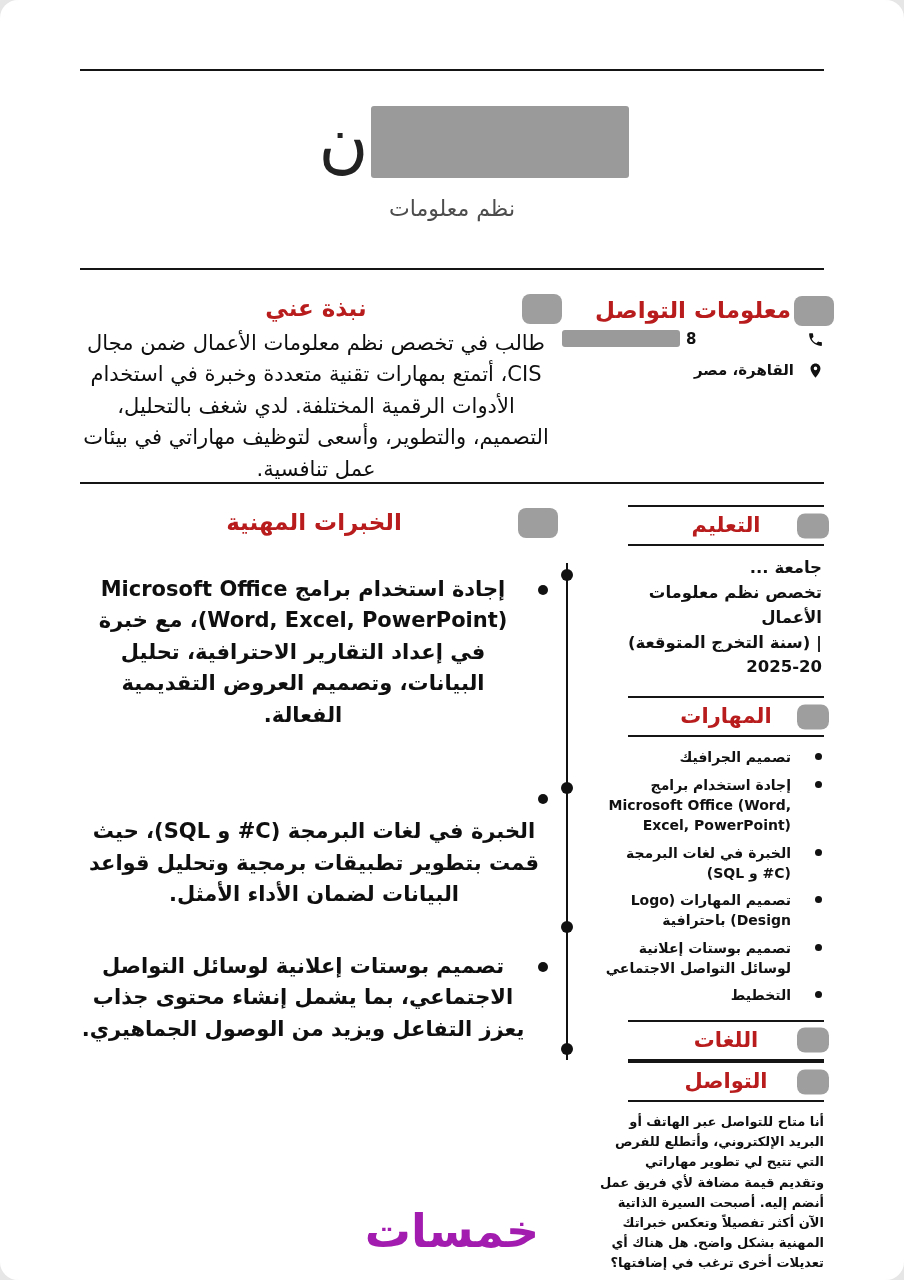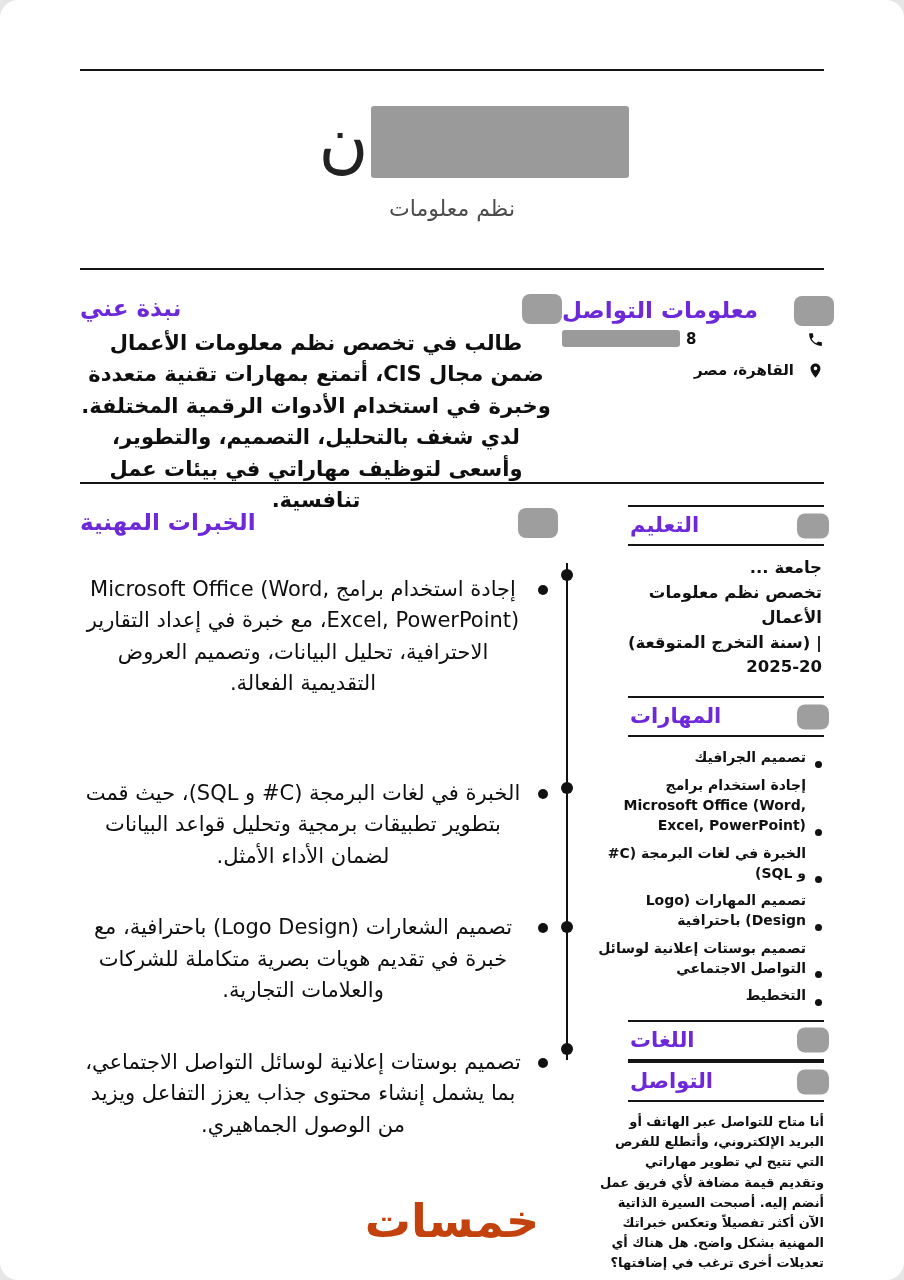--- a/index.html
+++ b/index.html
@@ -34,22 +34,22 @@
   .redaction { background: #9a9a9a; border-radius: 3px; display: inline-block; }
   .name-redaction { width: 258px; height: 72px; }
   .subtitle {
     position: absolute; top: 196px; left: 0; right: 0;
     text-align: center; font-size: 22px; color: #4d4d4d;
   }
 
   
   .sec-head {
     position: relative; display: block;
-    text-align: left; font-size: 23px; font-weight: 700;
-    line-height: 1.3; color: #6d28d9;
+    text-align: center; font-size: 23px; font-weight: 700;
+    line-height: 1.3; color: #b91c1c;
   }
   .sec-head .chip {
     position: absolute; right: -10px; top: 50%;
     transform: translateY(-50%);
     width: 40px; height: 30px; background: #9e9e9e;
     border-radius: 8px; z-index: 0;
   }
   .sec-head .txt { position: relative; z-index: 1; }
   .sec-head.small { font-size: 21px; }
   .sec-head.small .chip { width: 32px; height: 25px; right: -7px; }
@@ -67,37 +67,37 @@
   .phone-line { display: flex; direction: ltr; align-items: center; gap: 6px; }
   .phone-redaction { width: 118px; height: 17px; }
   .email-redaction { width: 198px; height: 16px; }
   .email-line2 { text-align: left; direction: ltr; padding-left: 28px; margin-top: 3px; font-size: 14px; }
   .location-text { text-align: right; }
 
   
   .about { position: absolute; top: 294px; left: 80px; width: 472px; direction: rtl; }
   .about .sec-head { margin-bottom: 4px; }
   .about-text {
-    font-size: 21px; font-weight: 700; text-align: center;
+    font-size: 21px; font-weight: 400; text-align: center;
     line-height: 1.5; color: #0f0f0f;
   }
 
   
   .experience { position: absolute; top: 508px; left: 80px; width: 468px; direction: rtl; }
   .exp-item {
     display: flex; direction: rtl; gap: 12px;
-    font-size: 21px; font-weight: 400; line-height: 1.5; color: #0f0f0f;
+    font-size: 21px; font-weight: 700; line-height: 1.5; color: #0f0f0f;
   }
   .exp-item .bullet {
     flex: 0 0 10px; width: 10px; height: 10px; border-radius: 50%;
     background: #111; margin-top: 11px;
   }
   .exp-item .exp-text { flex: 1; text-align: center; }
   .exp-1 { margin-top: 36px; }
-  .exp-2 { margin-top: 78px; }
+  .exp-2 { margin-top: 52px; flex-direction: column; }
   .exp-3 { margin-top: 40px; }
   .exp-4 { margin-top: 40px; }
 
   
   .timeline {
     position: absolute; left: 566px; top: 563px;
     width: 2px; height: 497px; background: #111;
   }
   .timeline .dot {
     position: absolute; left: -5px; width: 12px; height: 12px;
@@ -111,40 +111,40 @@
     width: 196px; margin: 0 0 0 auto;
     border-top: 2px solid #151515; border-bottom: 2px solid #151515;
     padding: 5px 2px;
   }
   .edu {
     text-align: right; font-size: 16.5px; font-weight: 700;
     line-height: 1.5; margin: 10px 2px 16px 0;
   }
   .sb-list { list-style: none; margin: 10px 2px 14px 0; }
   .sb-list li {
-    display: flex; direction: rtl; gap: 9px;
+    display: flex; direction: rtl; gap: 24px;
     font-size: 14px; font-weight: 700; line-height: 1.45;
-    margin-bottom: 7px; text-align: right; align-items: flex-end;
+    margin-bottom: 7px; text-align: right;
   }
   .sb-list .bullet {
     flex: 0 0 7px; width: 7px; height: 7px; border-radius: 50%;
     background: #111; margin-top: 6px;
   }
   .lang-list { margin-bottom: 10px; }
   .lang-list li { font-size: 13.5px; }
   .comm-text {
     font-size: 13px; font-weight: 700; text-align: right;
     line-height: 1.55; margin-top: 10px; color: #0f0f0f;
   }
 
   
   .watermark {
-    position: absolute; bottom: 32px; left: 0; right: 0;
+    position: absolute; bottom: 22px; left: 0; right: 0;
     text-align: center; font-size: 46px; font-weight: 700;
-    color: #c2410c; letter-spacing: 1px;
+    color: #a21caf; letter-spacing: 1px;
   }
 </style>
 </head>
 <body>
 
 <div class="page">
 
   <hr class="rule rule-top">
 
   <div class="name-row">
@@ -199,24 +199,20 @@
       <span class="txt">الخبرات المهنية</span>
     </h2>
     <div class="exp-item exp-1">
       <span class="bullet"></span>
       <div class="exp-text">إجادة استخدام برامج Microsoft Office (Word, Excel, PowerPoint)، مع خبرة في إعداد التقارير الاحترافية، تحليل البيانات، وتصميم العروض التقديمية الفعالة.</div>
     </div>
     <div class="exp-item exp-2">
       <span class="bullet"></span>
       <div class="exp-text">الخبرة في لغات البرمجة (C# و SQL)، حيث قمت بتطوير تطبيقات برمجية وتحليل قواعد البيانات لضمان الأداء الأمثل.</div>
     </div>
-    <div class="exp-item exp-3">
-      <span class="bullet"></span>
-      <div class="exp-text">تصميم الشعارات (Logo Design) باحترافية، مع خبرة في تقديم هويات بصرية متكاملة للشركات والعلامات التجارية.</div>
-    </div>
     <div class="exp-item exp-4">
       <span class="bullet"></span>
       <div class="exp-text">تصميم بوستات إعلانية لوسائل التواصل الاجتماعي، بما يشمل إنشاء محتوى جذاب يعزز التفاعل ويزيد من الوصول الجماهيري.</div>
     </div>
   </section>
 
   <div class="timeline">
     <span class="dot dot-1"></span>
     <span class="dot dot-2"></span>
     <span class="dot dot-3"></span>

